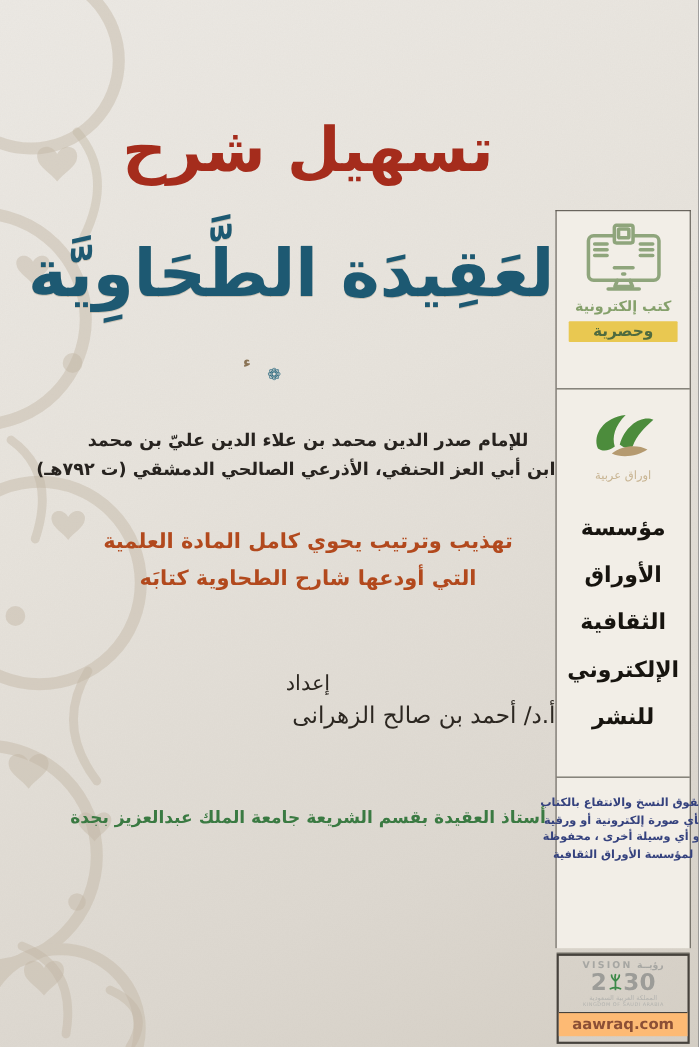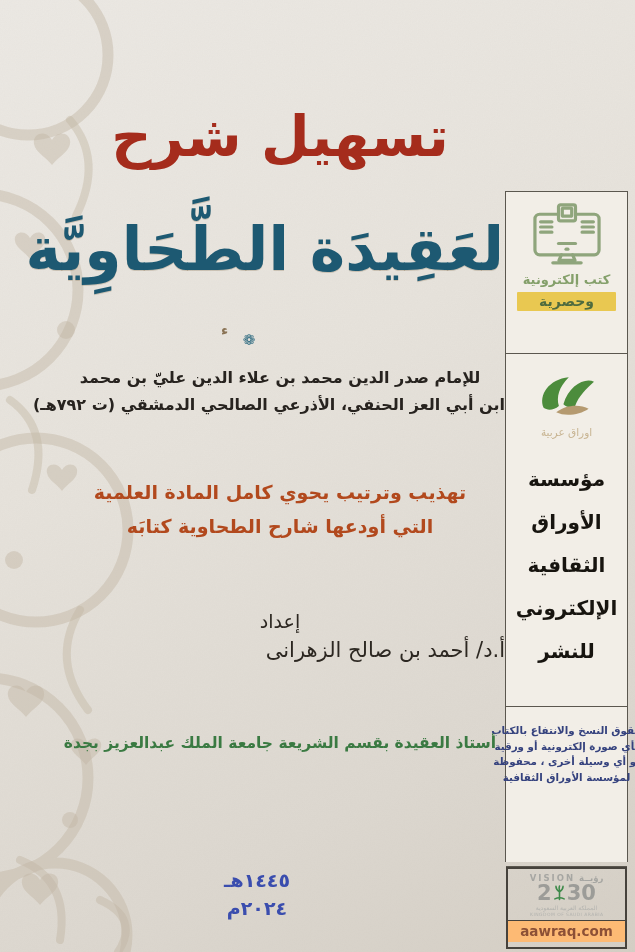--- a/index.html
+++ b/index.html
@@ -15,21 +15,21 @@
     font-size:56px;font-weight:700;color:#a52c1c;white-space:nowrap;
   }
   .main-title{
     position:absolute;top:214px;left:25px;width:500px;text-align:center;
     font-size:60px;font-weight:700;color:#1d5972;white-space:nowrap;
     text-shadow:0 1px 0 rgba(120,95,60,.25);
   }
   .title-seal{position:absolute;top:331px;left:243px;font-size:15px;color:#2f6b80;}
   .title-hamza{position:absolute;top:322px;left:221px;font-size:14px;color:#8a7355;font-weight:700;}
   .author-block{
-    position:absolute;top:364px;left:55px;width:450px;text-align:center;
+    position:absolute;top:386px;left:55px;width:450px;text-align:center;
     font-size:16px;font-weight:700;line-height:27px;color:#27231f;white-space:nowrap;
   }
   .subtitle-block{
     position:absolute;top:475px;left:55px;width:450px;text-align:center;
     font-size:19px;font-weight:700;line-height:34px;color:#b2491d;white-space:nowrap;
   }
   .prep-label{
     position:absolute;top:610px;left:55px;width:450px;text-align:center;
     font-size:19px;color:#2c2721;
   }
@@ -128,24 +128,20 @@
 
   <div class="subtitle-block">
     <div>تهذيب وترتيب يحوي كامل المادة العلمية</div>
     <div>التي أودعها شارح الطحاوية كتابَه</div>
   </div>
 
   <div class="prep-label">إعداد</div>
   <div class="prep-name">أ.د/ أحمد بن صالح الزهرانى</div>
   <div class="prep-title">أستاذ العقيدة بقسم الشريعة جامعة الملك عبدالعزيز  بجدة</div>
 
-  <div class="date-block">
-    <div>١٤٤٥هـ</div>
-    <div>٢٠٢٤م</div>
-  </div>
 
   <div class="sidebar">
 
     <div class="sb-section sb-badge">
       <svg width="76" height="66" viewBox="0 0 80 70" fill="none" xmlns="http://www.w3.org/2000/svg">
         <g stroke="#8fa57c" stroke-width="3.4" stroke-linecap="round" stroke-linejoin="round">
           <rect x="6" y="13" width="68" height="43" rx="5"></rect>
           <rect x="31" y="3" width="18" height="17" rx="2" fill="#f2eee7"></rect>
           <rect x="35" y="6.5" width="10" height="8.5" rx="1"></rect>
           <path d="M12 21 H24 M12 26.5 H24 M12 32 H24"></path>

